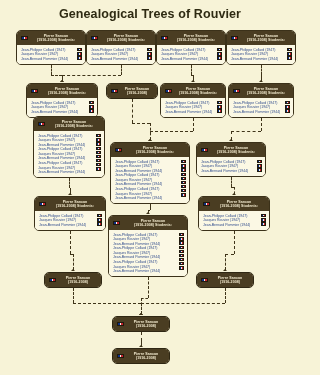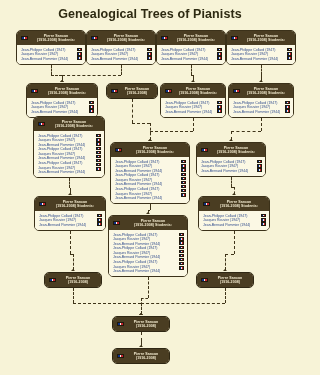--- a/index.html
+++ b/index.html
@@ -87,21 +87,21 @@
     border-left: 2.2px solid transparent;
     border-right: 2.2px solid transparent;
     border-bottom: 2.8px solid #3f3419;
   }
 </style>
 </head>
 <body>
 
 <div id="stage">
 
-  <div class="page-title">Genealogical Trees of Pianists</div>
+  <div class="page-title">Genealogical Trees of Rouvier</div>
 
   <div id="connectors">
       <div class="conn v" style="left:51px;top:65px;height:9.900000000000006px;"></div>
       <div class="conn " style="left:51px;top:74.9px;width:11px;"></div>
       <div class="conn v" style="left:62px;top:74.9px;height:6.099999999999994px;"></div>
       <div class="arrow" style="left: 59.8px; top: 80px;"></div>
       <div class="conn v" style="left:121px;top:65px;height:9.900000000000006px;"></div>
       <div class="conn " style="left:62px;top:74.9px;width:59px;"></div>
       <div class="conn v" style="left:62px;top:74.9px;height:6.099999999999994px;"></div>
       <div class="arrow" style="left: 59.8px; top: 80px;"></div>

